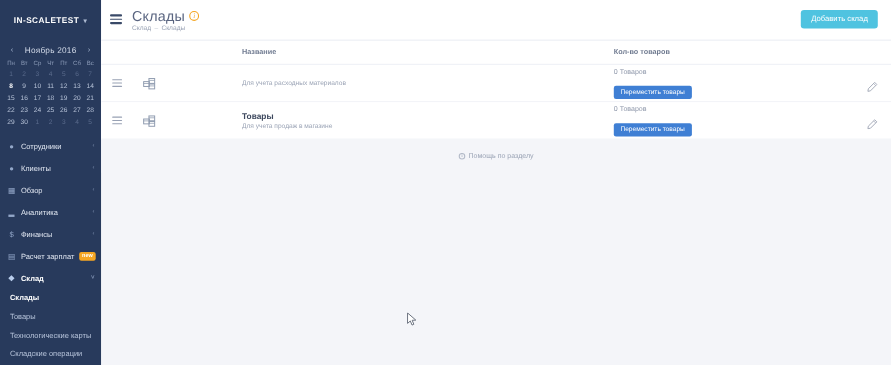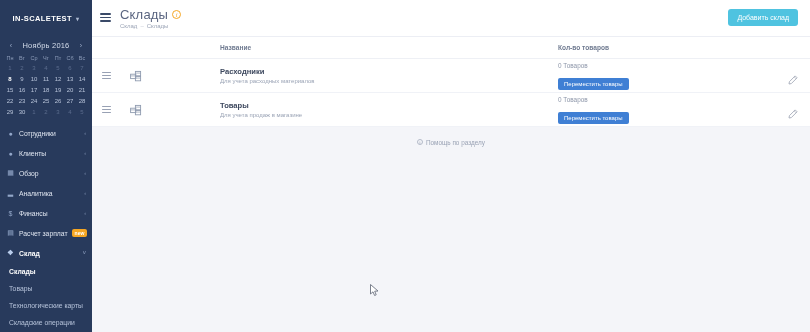--- a/index.html
+++ b/index.html
@@ -500,21 +500,20 @@
                   <rect x="0.6" y="4.2" width="5.2" height="4.4" fill="none" stroke="#6b7b96" stroke-width="0.9"></rect>
                   <rect x="5.4" y="1.4" width="5.2" height="4.4" fill="none" stroke="#6b7b96" stroke-width="0.9"></rect>
                   <rect x="5.4" y="6.4" width="5.2" height="4.4" fill="none" stroke="#6b7b96" stroke-width="0.9"></rect>
                   <line x1="0.6" y1="5.9" x2="5.8" y2="5.9" stroke="#6b7b96" stroke-width="0.7"></line>
                   <line x1="5.4" y1="3.1" x2="10.6" y2="3.1" stroke="#6b7b96" stroke-width="0.7"></line>
                   <line x1="5.4" y1="8.1" x2="10.6" y2="8.1" stroke="#6b7b96" stroke-width="0.7"></line>
                 </svg>
               </div>
             </div>
             <div class="col-name">
-              <div class="name-main">Расходники</div>
               <div class="name-sub">Для учета расходных материалов</div>
             </div>
             <div class="col-count"><div class="count-txt">0 Товаров</div><button class="move-btn">Переместить товары</button></div>
             <div class="col-edit">
               <div class="edit-ico"><svg width="10" height="10" viewBox="0 0 10 10">
                   <path d="M7.2 0.9 L9.1 2.8 L3.3 8.6 L1 9 L1.4 6.7 Z" fill="none" stroke="#5a6580" stroke-width="0.9"></path>
                   <line x1="6.2" y1="1.9" x2="8.1" y2="3.8" stroke="#5a6580" stroke-width="0.7"></line>
                 </svg></div>
             </div>
           </div>

